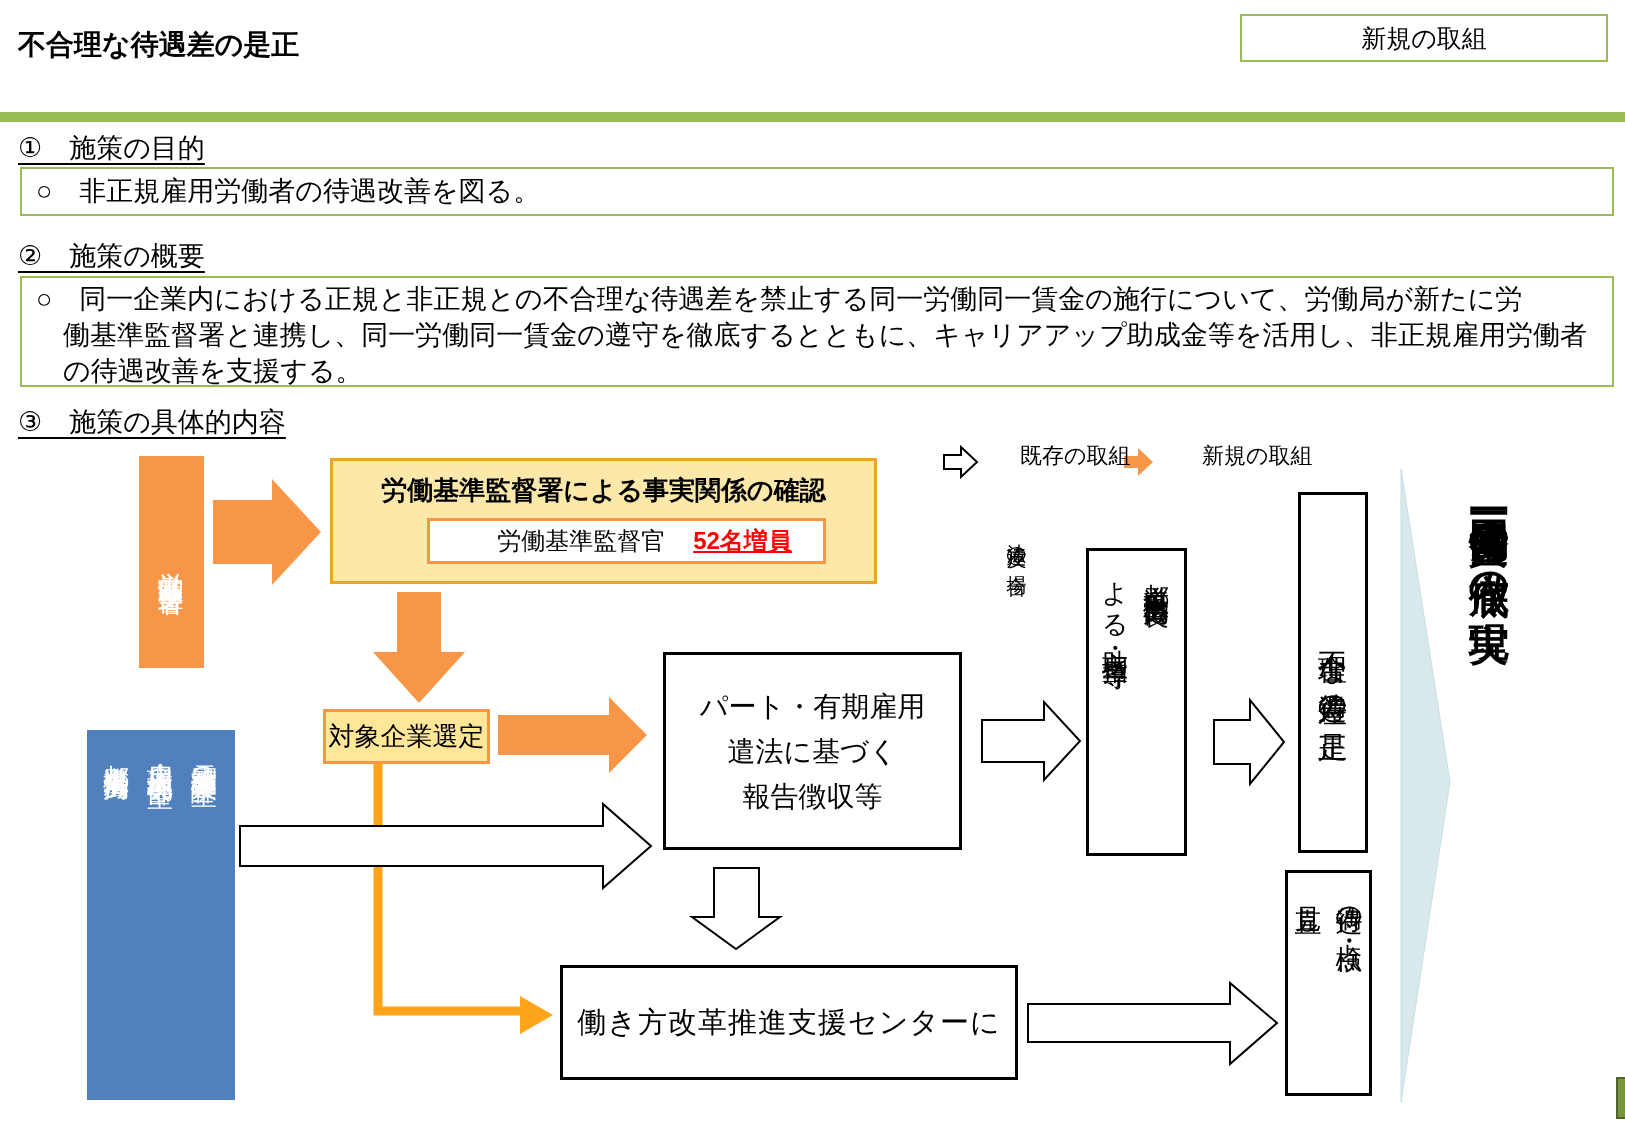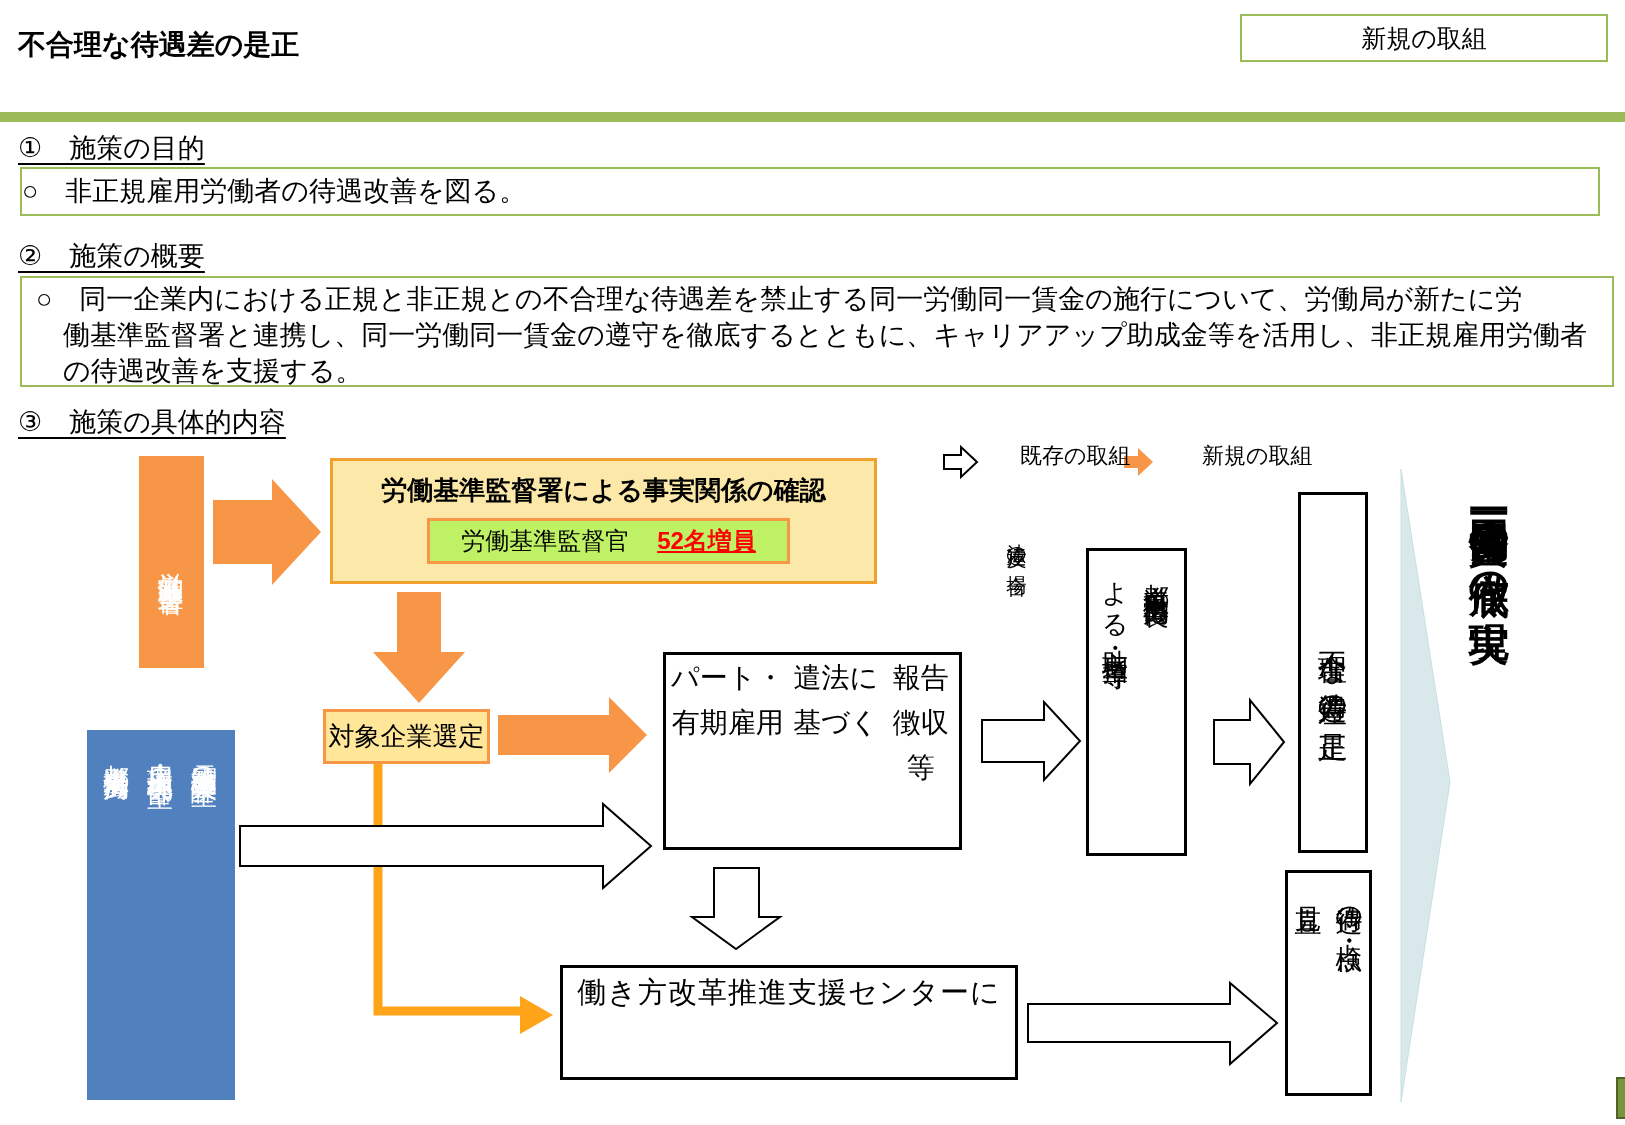--- a/index.html
+++ b/index.html
@@ -7,43 +7,43 @@
         font-family:"Liberation Sans","DejaVu Sans",sans-serif;color:#000;}
   .abs{position:absolute;z-index:2;}
   svg.overlay{position:absolute;left:0;top:0;z-index:1;}
   .title{left:18px;top:26px;font-size:28px;font-weight:bold;}
   .ministry{left:1240px;top:14px;width:364px;height:44px;border:2px solid #9BBB59;
             text-align:center;line-height:44px;font-size:25px;}
   .greenbar{left:0;top:112px;width:1625px;height:10px;background:#9BBB59;}
   .sec-h{font-size:27px;text-decoration:underline;text-underline-offset:6px;}
   .h1{left:18px;top:130px;} .h2{left:18px;top:238px;} .h3{left:18px;top:404px;}
   .gbox{border:2px solid #9BBB59;}
-  .box1{left:20px;top:167px;width:1576px;height:45px;font-size:27px;line-height:45px;}
+  .box1{left:20px;top:167px;width:1576px;height:45px;font-size:27px;line-height:45px;padding-left:14px;}
   .box2{left:20px;top:276px;width:1576px;height:104px;font-size:27px;line-height:36px;padding:3px 0 0 14px;}
   .vt{writing-mode:vertical-rl;text-orientation:mixed;}
   .lb-box{left:139px;top:456px;width:65px;height:212px;background:#F79646;color:#fff;
           display:flex;align-items:center;justify-content:center;font-size:26px;letter-spacing:3px;}
   .fact-box{left:330px;top:458px;width:541px;height:120px;background:#FCE9A9;border:3px solid #F0A02C;}
   .fact-title{position:absolute;left:0;top:12px;width:100%;text-align:center;font-size:26px;font-weight:bold;}
-  .fact-inner{position:absolute;left:94px;top:57px;width:357px;height:40px;background:#bef264;
-              border:3px solid #F79646;text-align:center;line-height:40px;font-size:24px;}
+  .fact-inner{position:absolute;left:94px;top:57px;width:357px;height:40px;background:#ffffff;
+              border:3px solid #F79646;text-align:center;line-height:40px;font-size:24px;padding-left:36px;}
   .red-u{color:#FF0000;font-weight:bold;text-decoration:underline;margin-left:28px;}
   .target-box{left:323px;top:709px;width:161px;height:49px;background:#FFE699;border:3px solid #F79646;
               text-align:center;line-height:49px;font-size:26px;}
   .part-box{left:663px;top:652px;width:293px;height:192px;background:#fff;border:3px solid #000;
-            display:flex;flex-direction:row;justify-content:center;text-align:center;
+            display:flex;flex-direction:column;justify-content:center;text-align:center;
             font-size:28px;line-height:45px;}
   .violation{left:1004px;top:528px;height:150px;font-size:20px;letter-spacing:2px;}
   .pref-box{left:1086px;top:548px;width:101px;height:308px;background:#fff;border:3px solid #000;
             display:flex;flex-direction:row-reverse;justify-content:center;gap:6px;
             padding-top:12px;box-sizing:border-box;font-size:26px;letter-spacing:3px;}
   .corr-box{left:1298px;top:492px;width:64px;height:355px;background:#fff;border:3px solid #000;
             display:flex;align-items:center;justify-content:center;font-size:29px;letter-spacing:2px;}
   .work-box{left:560px;top:965px;width:452px;height:109px;background:#fff;border:3px solid #000;
-            display:flex;flex-direction:column;justify-content:flex-start;text-align:center;
+            display:flex;flex-direction:column;justify-content:center;text-align:center;
             font-size:29px;line-height:49px;letter-spacing:1px;}
   .review-box{left:1285px;top:870px;width:87px;height:226px;background:#fff;border:3px solid #000;
             display:flex;flex-direction:row-reverse;justify-content:center;gap:5px;
             padding-top:12px;box-sizing:border-box;font-size:27px;letter-spacing:2px;}
   .blue-box{left:87px;top:730px;width:148px;height:370px;background:#5081BE;color:#fff;
             display:flex;justify-content:center;gap:9px;padding-top:14px;box-sizing:border-box;
             font-size:26px;letter-spacing:2px;}
   .advice{left:808px;top:878px;font-size:22px;line-height:26px;}
   .legend-t{top:441px;font-size:22px;} .lg1{left:1020px;} .lg2{left:1202px;}
   .goal{left:1458px;top:488px;width:64px;height:600px;font-size:40px;font-weight:900;

